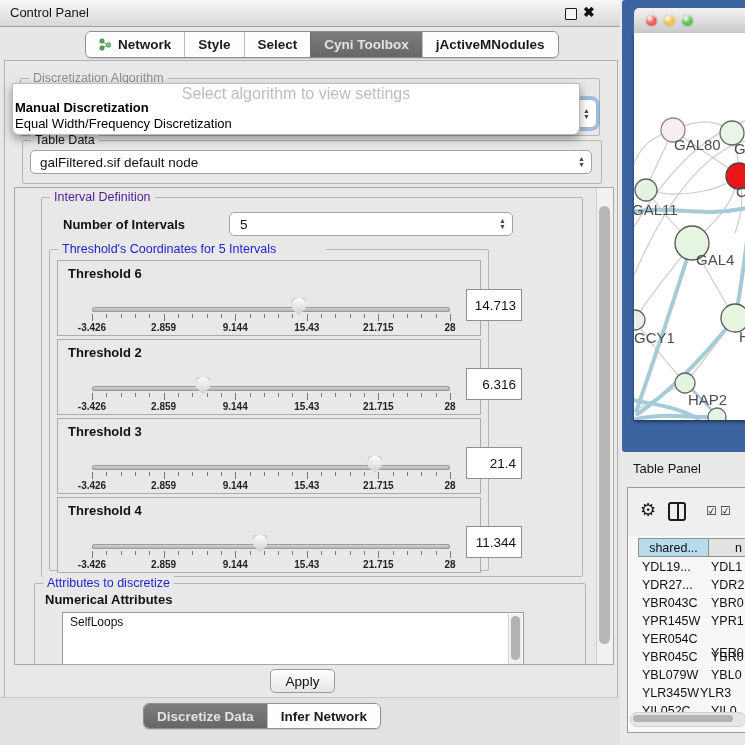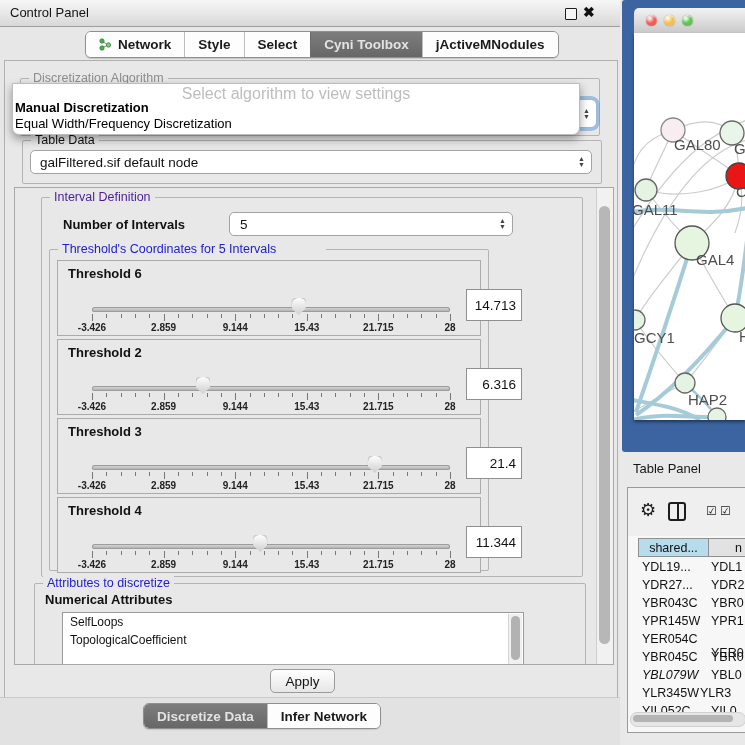--- a/index.html
+++ b/index.html
@@ -364,21 +364,20 @@
           </div>
         </div>
     </div>
 
     <div class="abs groupbox" id="attr-group">
       <span class="grouptitle">Attributes to discretize</span>
       <div id="attr-subtitle">Numerical Attributes</div>
       <div id="attr-list">
         <div id="attr-items">
             <div class="attr-item">SelfLoops</div>
-            <div class="attr-item">TopologicalCoefficient</div>
           </div>
         <div id="attr-scroll">
             <div id="attr-thumb"></div>
           </div>
       </div>
     </div>
 
     <div class="abs" id="vp-scrollbar">
       <div class="abs" id="vp-thumb"></div>
     </div>
@@ -463,21 +462,21 @@
         <div class="tp-row-cell" style="left: 14px; top: 88px; width: 66px;">YDR27...</div>
         <div class="tp-row-cell" style="left: 83px; top: 88px; width: 35px;">YDR2</div>
         <div class="tp-row-cell" style="left: 14px; top: 106px; width: 66px;">YBR043C</div>
         <div class="tp-row-cell" style="left: 83px; top: 106px; width: 35px;">YBR0</div>
         <div class="tp-row-cell" style="left: 14px; top: 124px; width: 66px;">YPR145W</div>
         <div class="tp-row-cell" style="left: 83px; top: 124px; width: 35px;">YPR1</div>
         <div class="tp-row-cell" style="left: 14px; top: 142px; width: 66px;">YER054C</div>
         <div class="tp-row-cell" style="left: 83px; top: 156px; width: 35px;">YER0</div>
         <div class="tp-row-cell" style="left: 14px; top: 160px; width: 66px;">YBR045C</div>
         <div class="tp-row-cell" style="left: 83px; top: 160px; width: 35px;">YBR0</div>
-        <div class="tp-row-cell" style="left: 14px; top: 178px; width: 66px; font-style: italic;">YBL079W</div>
+        <div class="tp-row-cell" style="left: 14px; top: 178px; width: 66px;">YBL079W</div>
         <div class="tp-row-cell" style="left: 83px; top: 178px; width: 35px;">YBL0</div>
         <div class="tp-row-cell" style="left: 14px; top: 196px; width: 66px;">YLR345W</div>
         <div class="tp-row-cell" style="left: 72px; top: 196px; width: 35px;">YLR3</div>
         <div class="tp-row-cell" style="left: 14px; top: 214px; width: 66px;">YIL052C</div>
         <div class="tp-row-cell" style="left: 83px; top: 214px; width: 35px;">YIL0</div>
       </div>
     <div id="tp-hscroll">
         <div id="tp-hthumb"></div>
       </div>
   </div>

